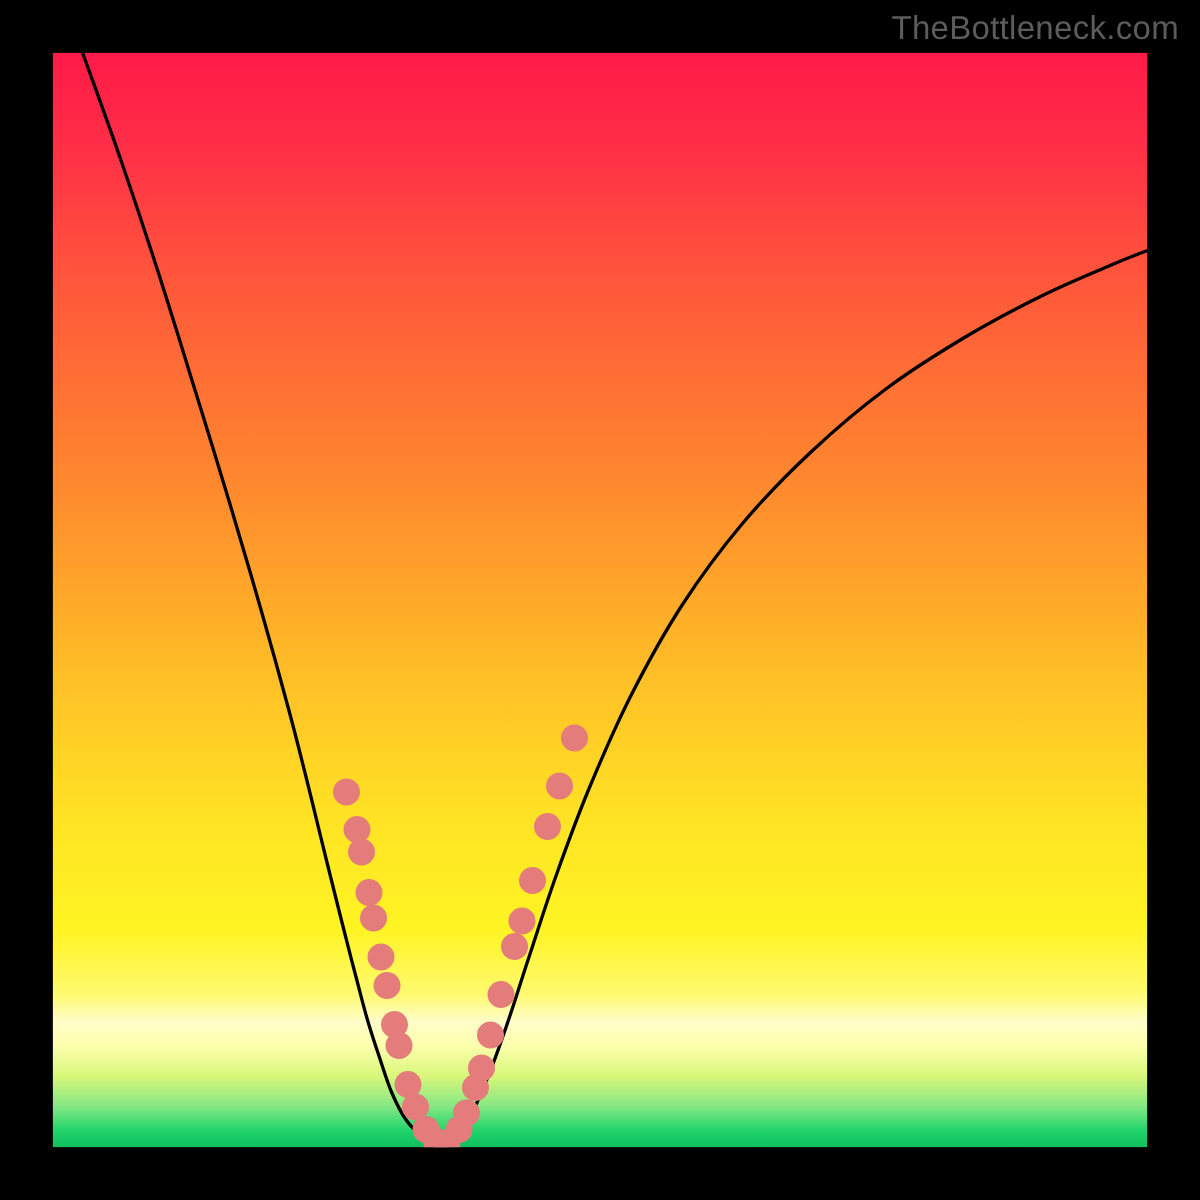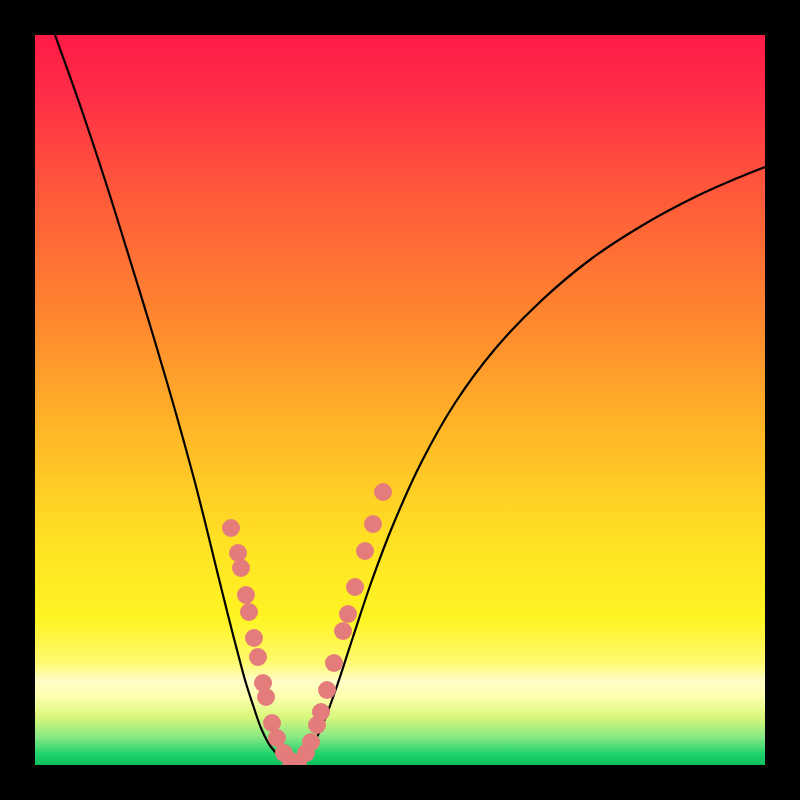--- a/index.html
+++ b/index.html
@@ -42,20 +42,21 @@
     position: absolute;
     left: 0; top: 0;
     width: 730px; height: 730px;
   }
 </style>
 </head>
 <body>
 
 <div class="frame">
 
+  <div class="watermark">TheBottleneck.com</div>
 
   <div class="plot-area">
     <svg class="gradient" viewBox="0 0 730 730" preserveAspectRatio="none">
       <defs>
         <linearGradient id="bg-grad" x1="0" y1="0" x2="0" y2="1">
             <stop offset="0%" stop-color="#ff1a47"></stop>
             <stop offset="8%" stop-color="#ff2d47"></stop>
             <stop offset="22%" stop-color="#ff5a3a"></stop>
             <stop offset="40%" stop-color="#ff8a2e"></stop>
             <stop offset="55.00000000000001%" stop-color="#ffb927"></stop>

